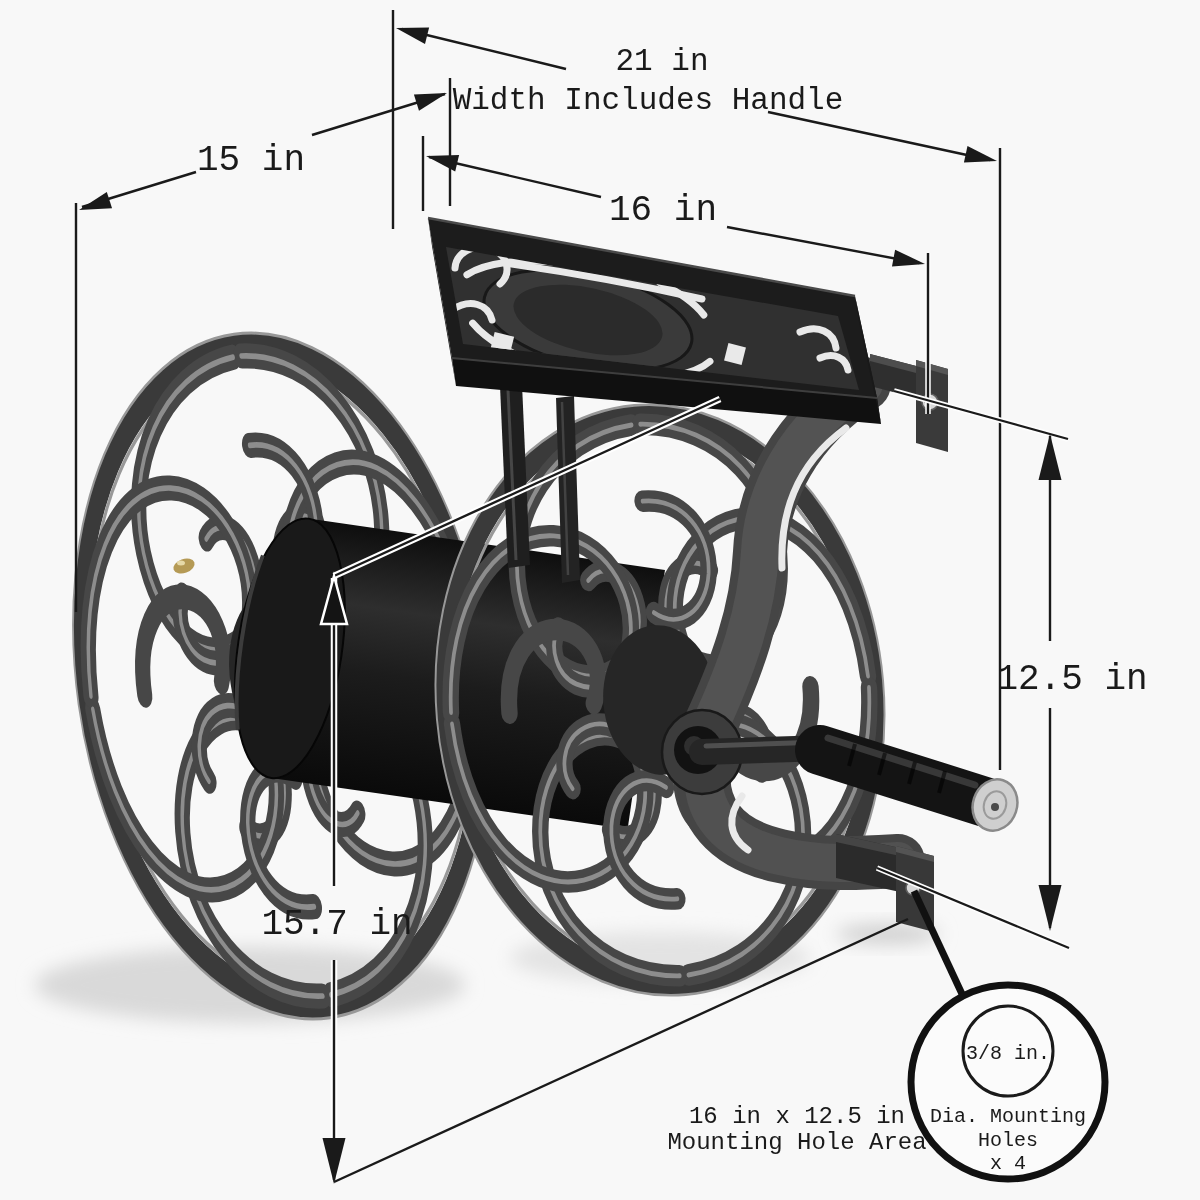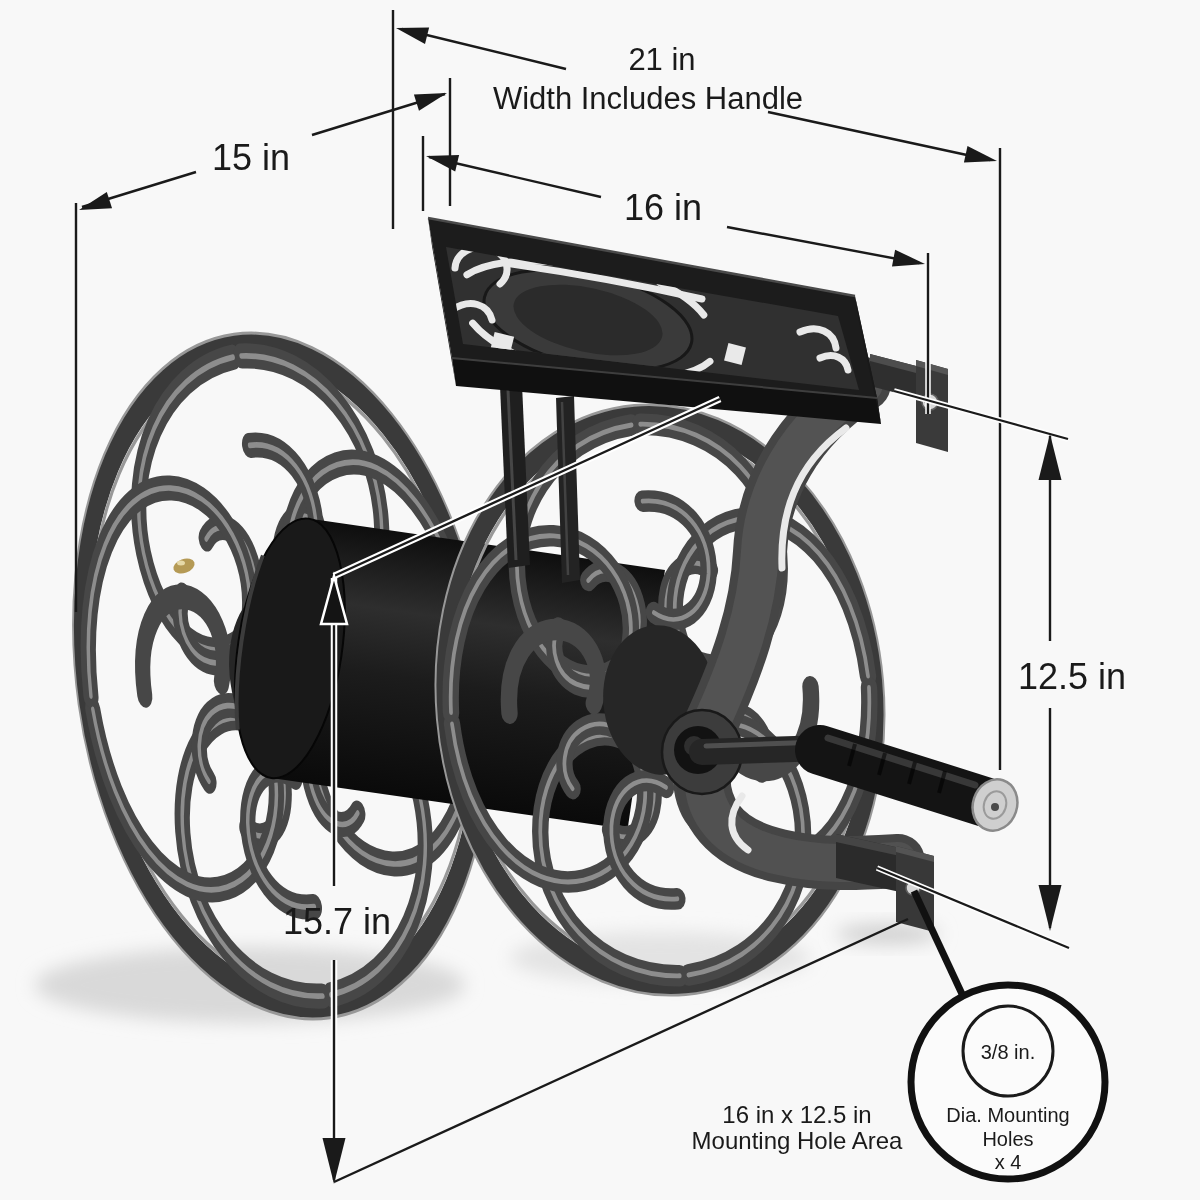--- a/index.html
+++ b/index.html
@@ -1,17 +1,17 @@
 <!DOCTYPE html>
 <html><head>
 <meta charset="utf-8">
 <style>
   html,body{margin:0;padding:0;background:#fff;}
   .canvas{position:relative;width:1200px;height:1200px;background:#f8f8f8;overflow:hidden;
-          font-family:Liberation Sans, sans-serif;}
+          font-family:Liberation Mono, monospace;}
   svg{display:block}
   .dim-line{stroke:#1a1a1a;stroke-width:2.4;fill:none;}
   .dim-line-white{stroke:#ffffff;stroke-width:6.5;fill:none;}
   .tick{stroke:#1a1a1a;stroke-width:2.2;fill:none;}
   .tick-white{stroke:#fdfdfd;stroke-width:5.5;fill:none;}
   .arr{fill:#1a1a1a;}
   .dim-text{fill:#1a1a1a;font-size:36px;text-anchor:middle;}
   .dim-text-sm{fill:#1a1a1a;font-size:31px;text-anchor:middle;}
   .note-text{fill:#1a1a1a;font-size:24px;text-anchor:middle;}
   .callout-text{fill:#1a1a1a;font-size:20px;text-anchor:middle;}

